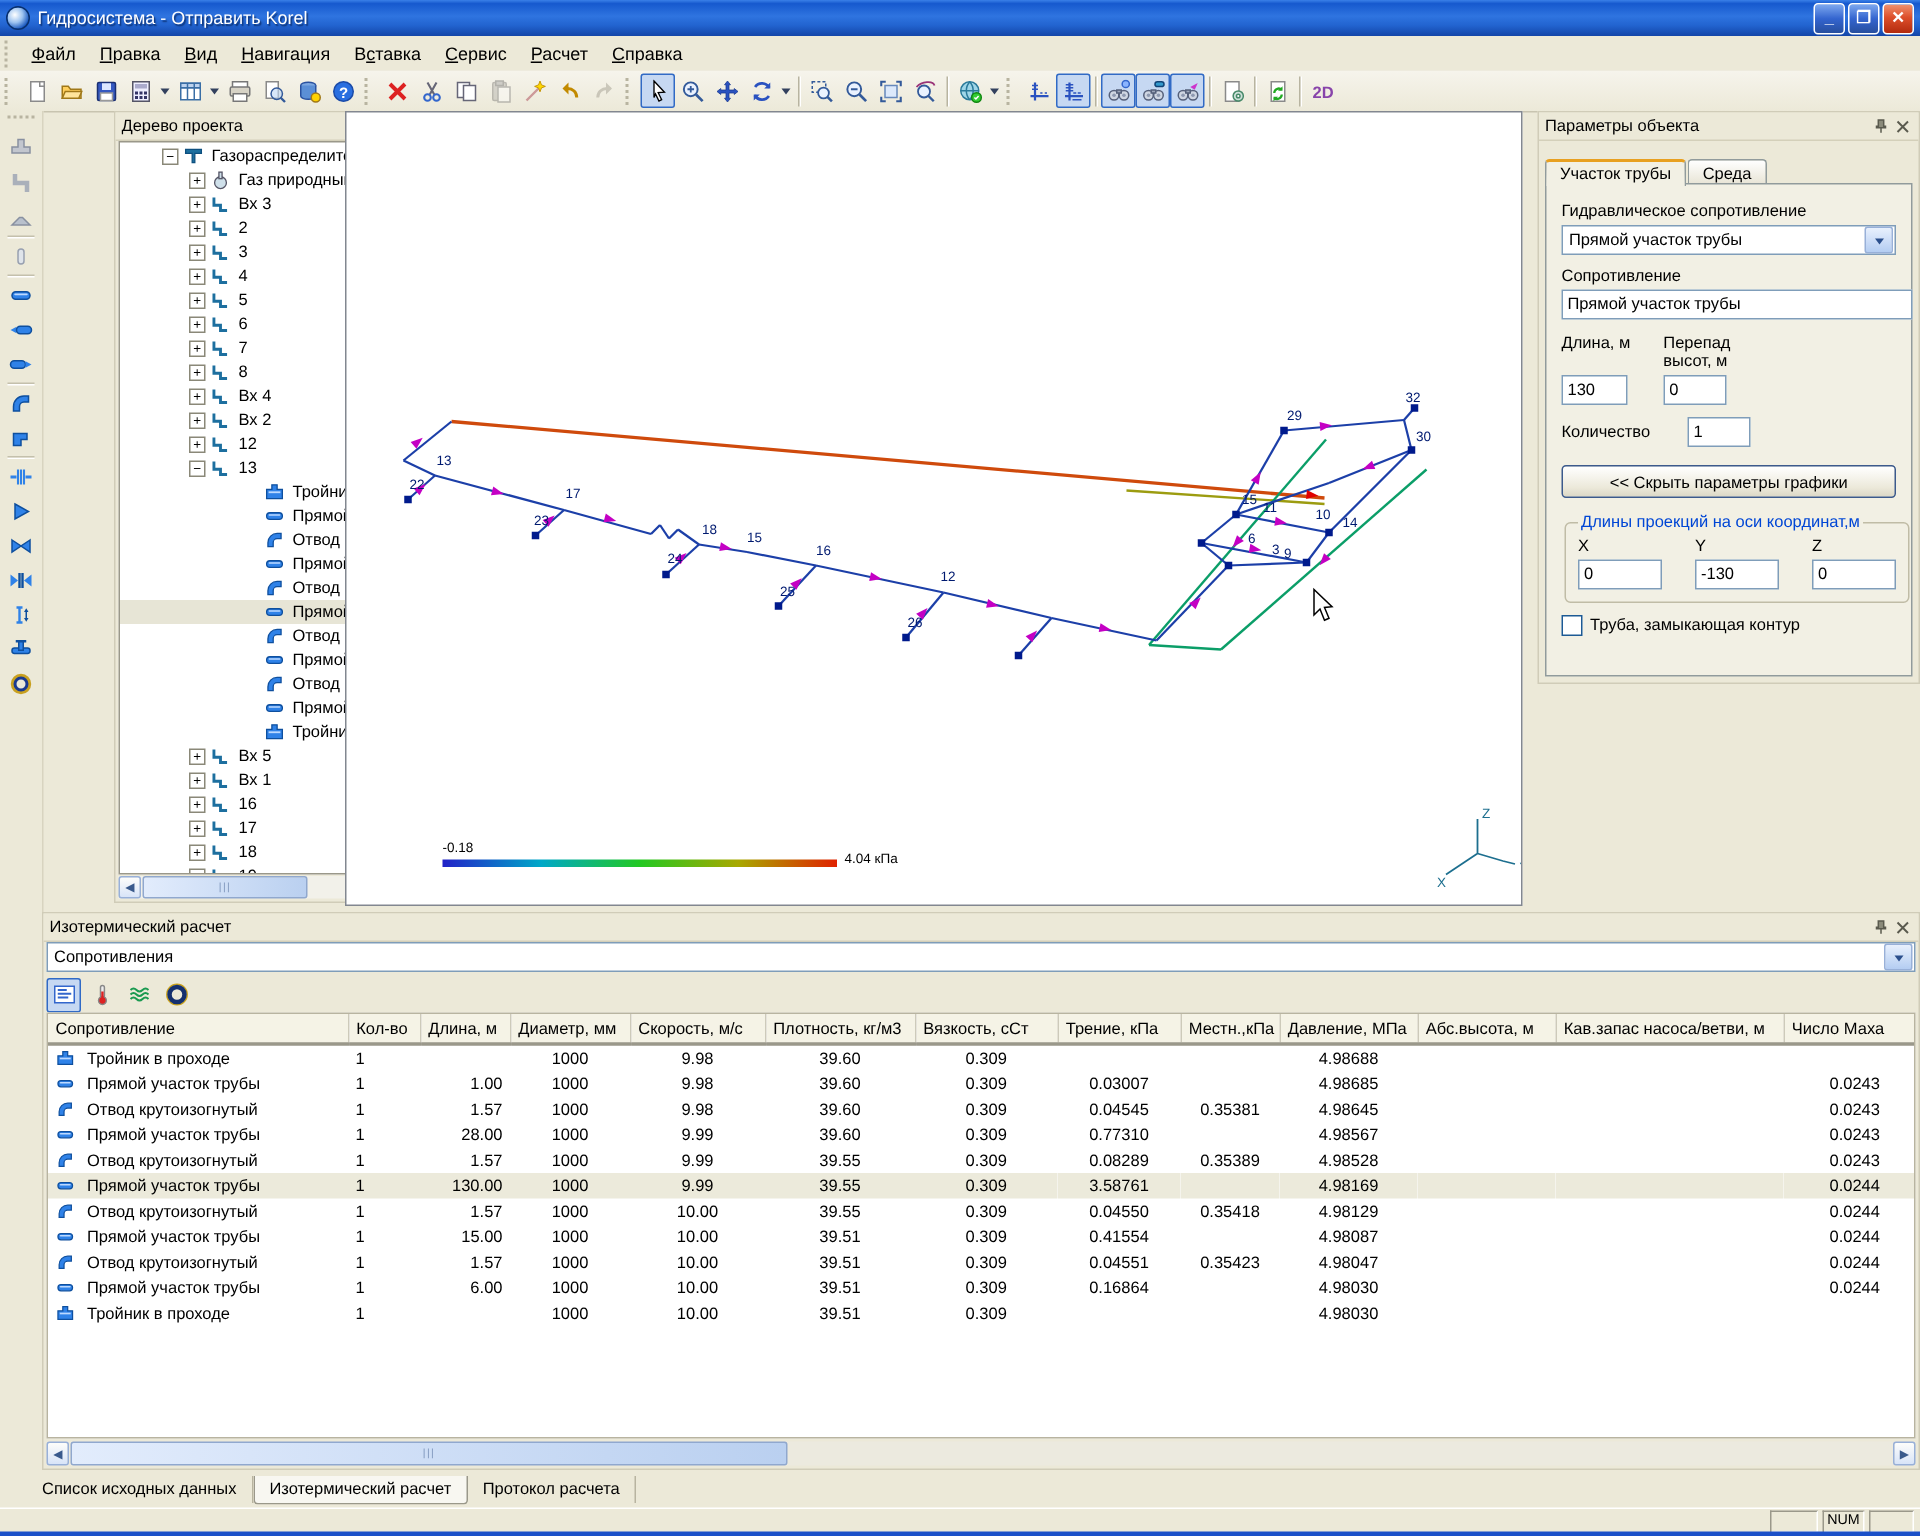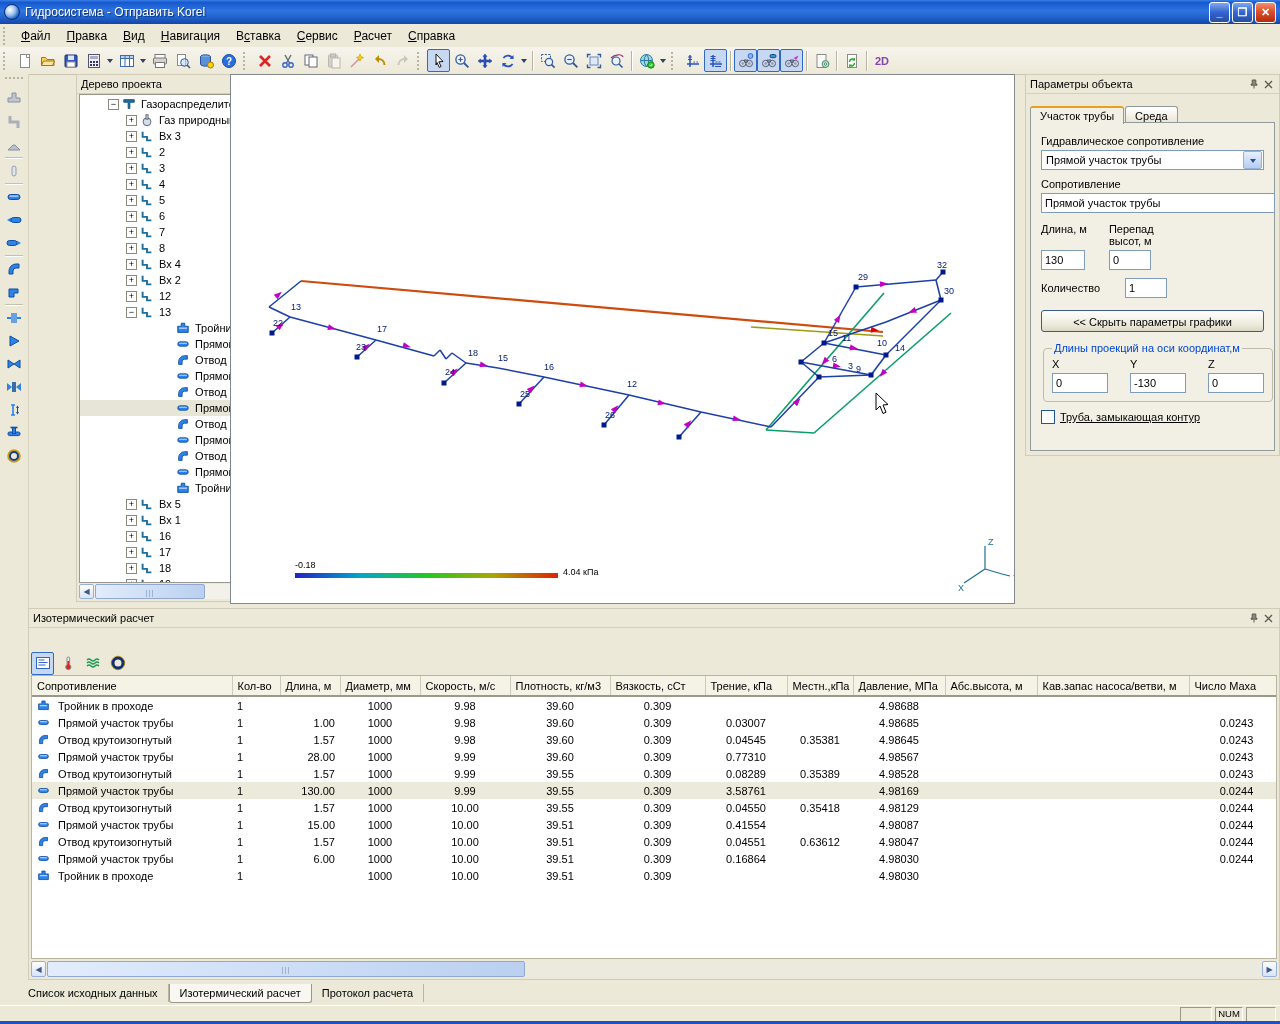--- a/index.html
+++ b/index.html
@@ -64,21 +64,21 @@
   .xinput{border:1px solid #7f9db9;background:#fff;height:18px;font:11px "Liberation Sans",sans-serif;padding:0 3px;box-sizing:content-box;}
   .combo{display:flex;border:1px solid #7f9db9;background:#fff;height:18px;align-items:center;}
   .combo .val{flex:1;padding:0 4px;white-space:nowrap;overflow:hidden;}
   .combo .cbtn{width:17px;height:16px;margin:0 1px;border:1px solid #98b0d8;border-radius:2px;background:linear-gradient(180deg,#e8f0fd,#b4cdf2);display:flex;align-items:center;justify-content:center;}
   .combo .cbtn:after{content:"";border:3.5px solid transparent;border-top:4.5px solid #2b4f8c;margin-top:4px;}
   .row2{display:flex;gap:22px;margin-top:8px;}
   .xpbtn{display:block;width:100%;margin:12px 0 2px;height:22px;border:1px solid #3c5a8c;border-radius:3px;background:linear-gradient(180deg,#fff,#ece9da 70%,#dcd8c6);font:11px "Liberation Sans",sans-serif;text-align:center;line-height:20px;}
   .gbox{margin-top:10px;border:1px solid #c0bca6;border-radius:4px;padding:2px 8px 8px;position:relative;}
   .gbox legend{color:#0046d5;padding:0 2px;font-size:11px;}
   .gcols{display:flex;gap:22px;}
-  .chkrow{display:flex;align-items:center;gap:5px;margin-top:8px;text-decoration:underline;}
+  .chkrow{display:flex;align-items:center;gap:5px;margin-top:8px;}
   .chk{width:12px;height:12px;border:1px solid #1d5a94;background:#fff;}
   
   .respanel{position:absolute;left:28px;top:608px;width:1252px;height:372px;background:#ece9d8;border:1px solid #d0ccb8;box-sizing:border-box;}
   .rescombo{position:absolute;left:2px;right:2px;top:19px;height:20px;}
   .restools{position:absolute;left:2px;top:42px;height:24px;display:flex;align-items:center;gap:2px;}
   .resbody{position:absolute;left:2px;right:2px;top:66px;bottom:20px;background:#fff;border:1px solid #b8b4a0;overflow:hidden;}
   table.grid{border-collapse:collapse;table-layout:fixed;width:1248px;}
   table.grid th{height:19px;background:#f5f3e6;border-bottom:2px solid #9a988a;border-right:1px solid #cdcaba;font-weight:normal;text-align:left;padding:0 5px;overflow:hidden;white-space:nowrap;}
   table.grid td{height:17px;padding:0 5px;overflow:hidden;white-space:nowrap;}
   table.grid tr.sel td{background:#eceadb;}
@@ -1023,20 +1023,26 @@
           <svg width="10" height="10" viewBox="0 0 10 10">
             <path d="M3.2 1h3.6v4.2H8v1H2v-1h1.2zM5 6.5v3" stroke="#5a5a4e" fill="#8a8a7a" stroke-width="1"></path>
           </svg>
         </span>
       <span class="hicon">
           <svg width="9" height="9" viewBox="0 0 9 9">
             <path d="M1 1l7 7M8 1L1 8" stroke="#5a5a4e" stroke-width="1.3"></path>
           </svg>
         </span>
     </div>
+    <div class="rescombo">
+      <div class="combo">
+        <span class="val">Сопротивления</span>
+        <span class="cbtn"></span>
+      </div>
+    </div>
     <div class="restools" id="restools">
         <div class="tbtn pressed">
           <svg width="16" height="16" viewBox="0 0 16 16">
             <rect x="1.5" y="2.5" width="13" height="11" fill="#fff" stroke="#36c"></rect>
             <path d="M3.5 5h6M3.5 7.5h9M3.5 10h7" stroke="#36c" stroke-width="1.2"></path>
           </svg>
         </div>
         <div class="tbtn">
           <svg width="16" height="16" viewBox="0 0 16 16">
             <rect x="7" y="2" width="2.6" height="8" rx="1.3" fill="#eee" stroke="#888"></rect>
@@ -1299,21 +1305,21 @@
                   <span>Отвод крутоизогнутый</span>
                 </div>
               </td>
               <td class="lnum">1</td>
               <td class="rnum">1.57</td>
               <td class="num">1000</td>
               <td class="num">10.00</td>
               <td class="num">39.51</td>
               <td class="num">0.309</td>
               <td class="num">0.04551</td>
-              <td class="num">0.63612</td>
+              <td class="num">0.35423</td>
               <td class="num">4.98047</td>
               <td class="num"></td>
               <td class="num"></td>
               <td class="num">0.0244</td>
             </tr>
             <tr>
               <td>
                 <div class="namecell">
                   <span class="ticon">
                     <svg width="13" height="13" viewBox="0 0 16 16">

